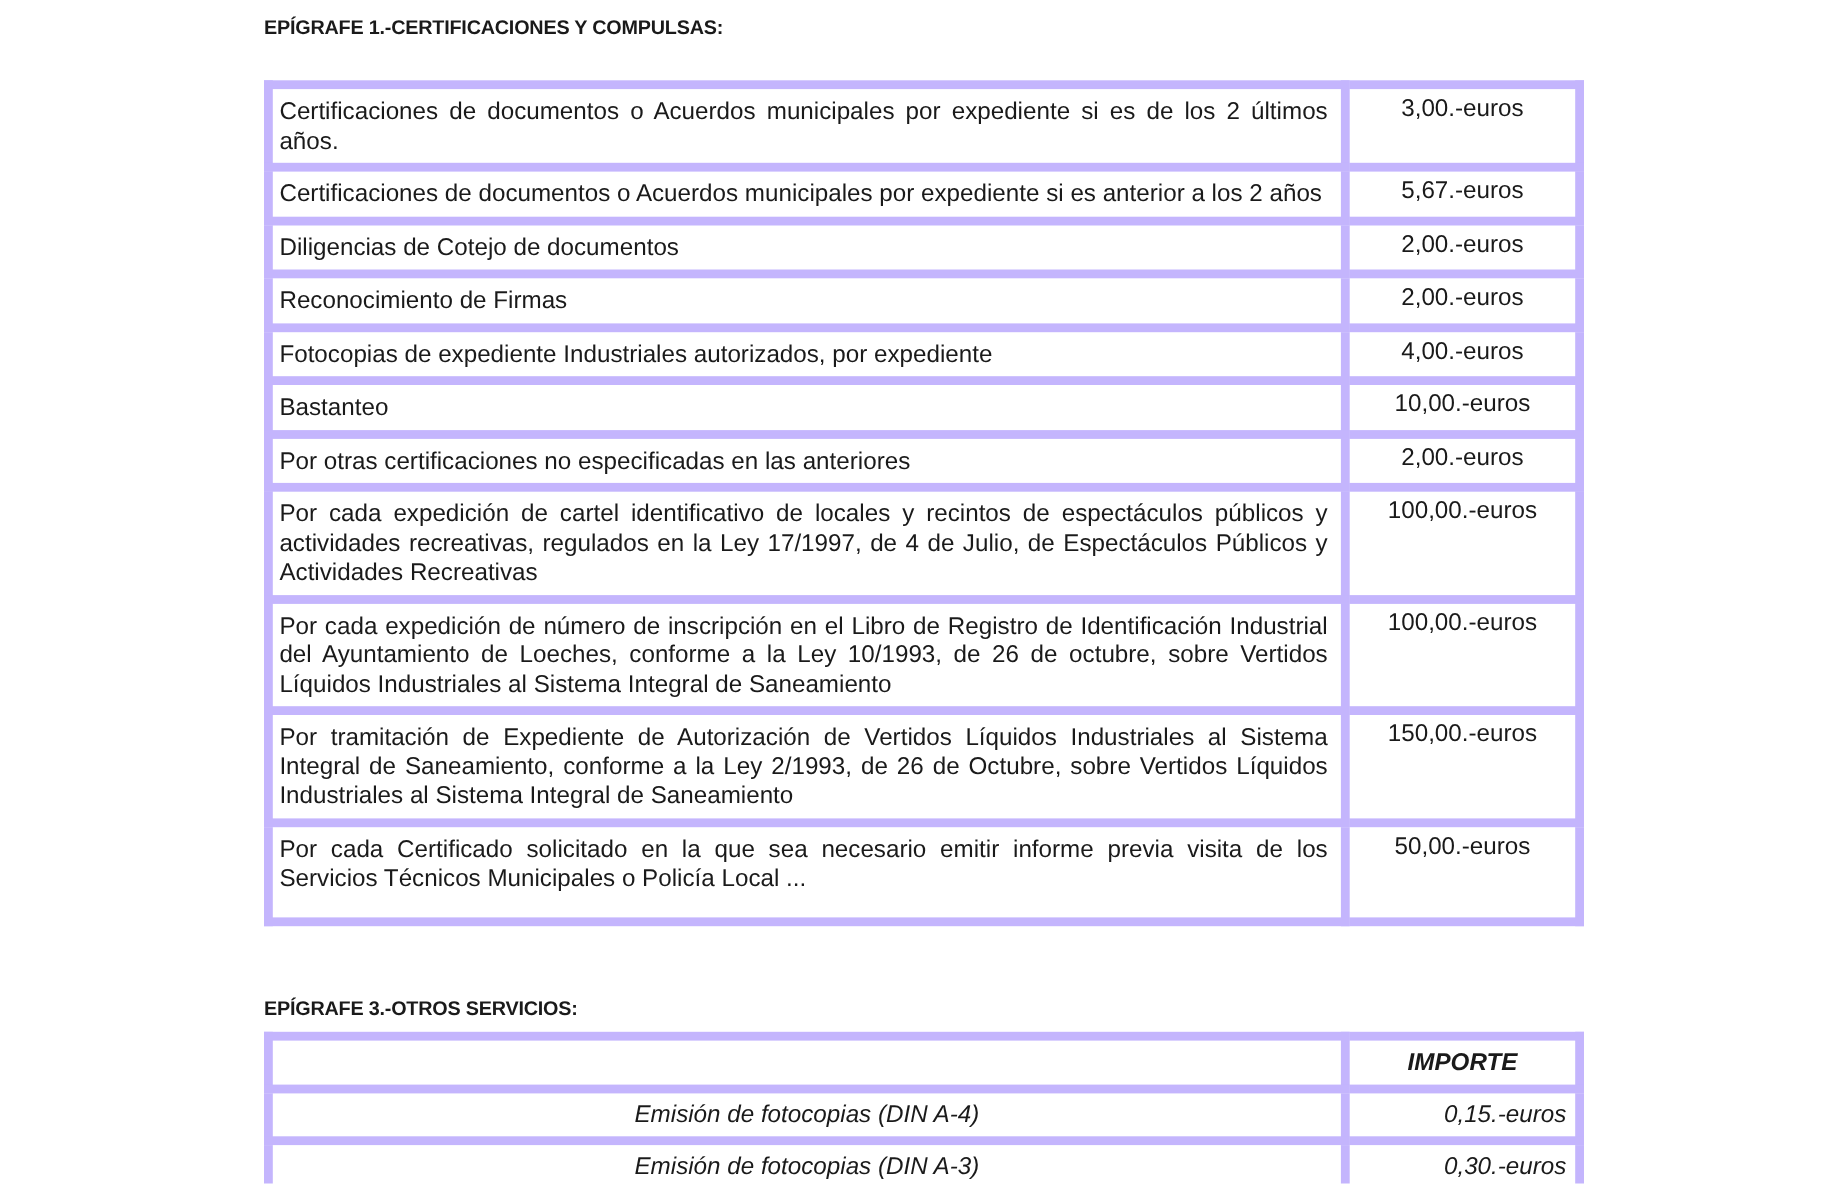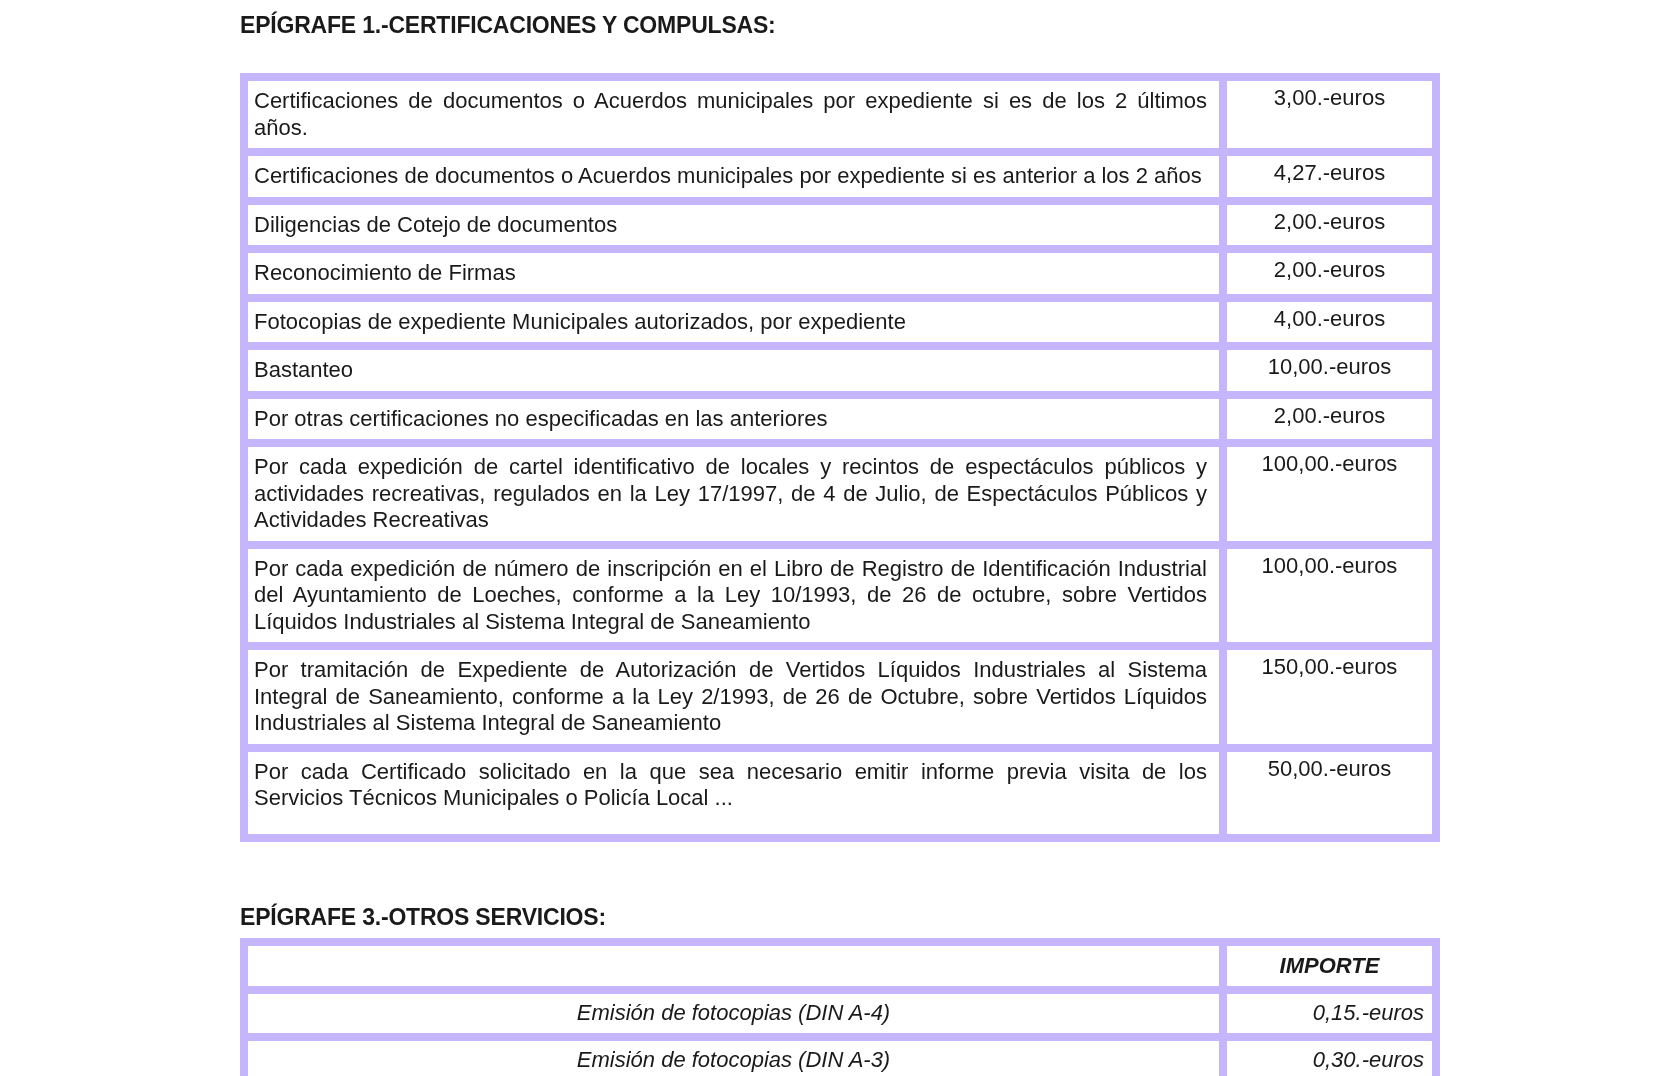--- a/index.html
+++ b/index.html
@@ -14,21 +14,21 @@
     font-family: "Liberation Sans", "DejaVu Sans", sans-serif;
     color: #1a1a1a;
   }
   .page-content {
     position: absolute;
     left: 240px;
     top: 0;
     width: 1192px;
   }
   .section-title {
-    font-size: 23px;
+    font-size: 18px;
     font-weight: bold;
     letter-spacing: -0.2px;
     line-height: 26px;
     margin: 0;
   }
   .title-1 { margin-top: 12px; }
   .title-2 { margin-top: 62px; }
 
   table.fee-table {
     border-collapse: collapse;
@@ -90,32 +90,32 @@
         <col class="col-concept">
         <col class="col-amount">
       </colgroup>
     <tbody>
       <tr>
         <td class="concept-cell">Certificaciones de documentos o Acuerdos municipales por expediente si es de los 2 últimos años.</td>
         <td class="amount-cell">3,00.-euros</td>
       </tr>
       <tr>
         <td class="concept-cell">Certificaciones de documentos o Acuerdos municipales por expediente si es anterior a los 2 años</td>
-        <td class="amount-cell">4,27.-euros</td>
+        <td class="amount-cell">5,67.-euros</td>
       </tr>
       <tr>
         <td class="concept-cell">Diligencias de Cotejo de documentos</td>
         <td class="amount-cell">2,00.-euros</td>
       </tr>
       <tr>
         <td class="concept-cell">Reconocimiento de Firmas</td>
         <td class="amount-cell">2,00.-euros</td>
       </tr>
       <tr>
-        <td class="concept-cell">Fotocopias de expediente Municipales autorizados, por expediente</td>
+        <td class="concept-cell">Fotocopias de expediente Industriales autorizados, por expediente</td>
         <td class="amount-cell">4,00.-euros</td>
       </tr>
       <tr>
         <td class="concept-cell">Bastanteo</td>
         <td class="amount-cell">10,00.-euros</td>
       </tr>
       <tr>
         <td class="concept-cell">Por otras certificaciones no especificadas en las anteriores</td>
         <td class="amount-cell">2,00.-euros</td>
       </tr>

